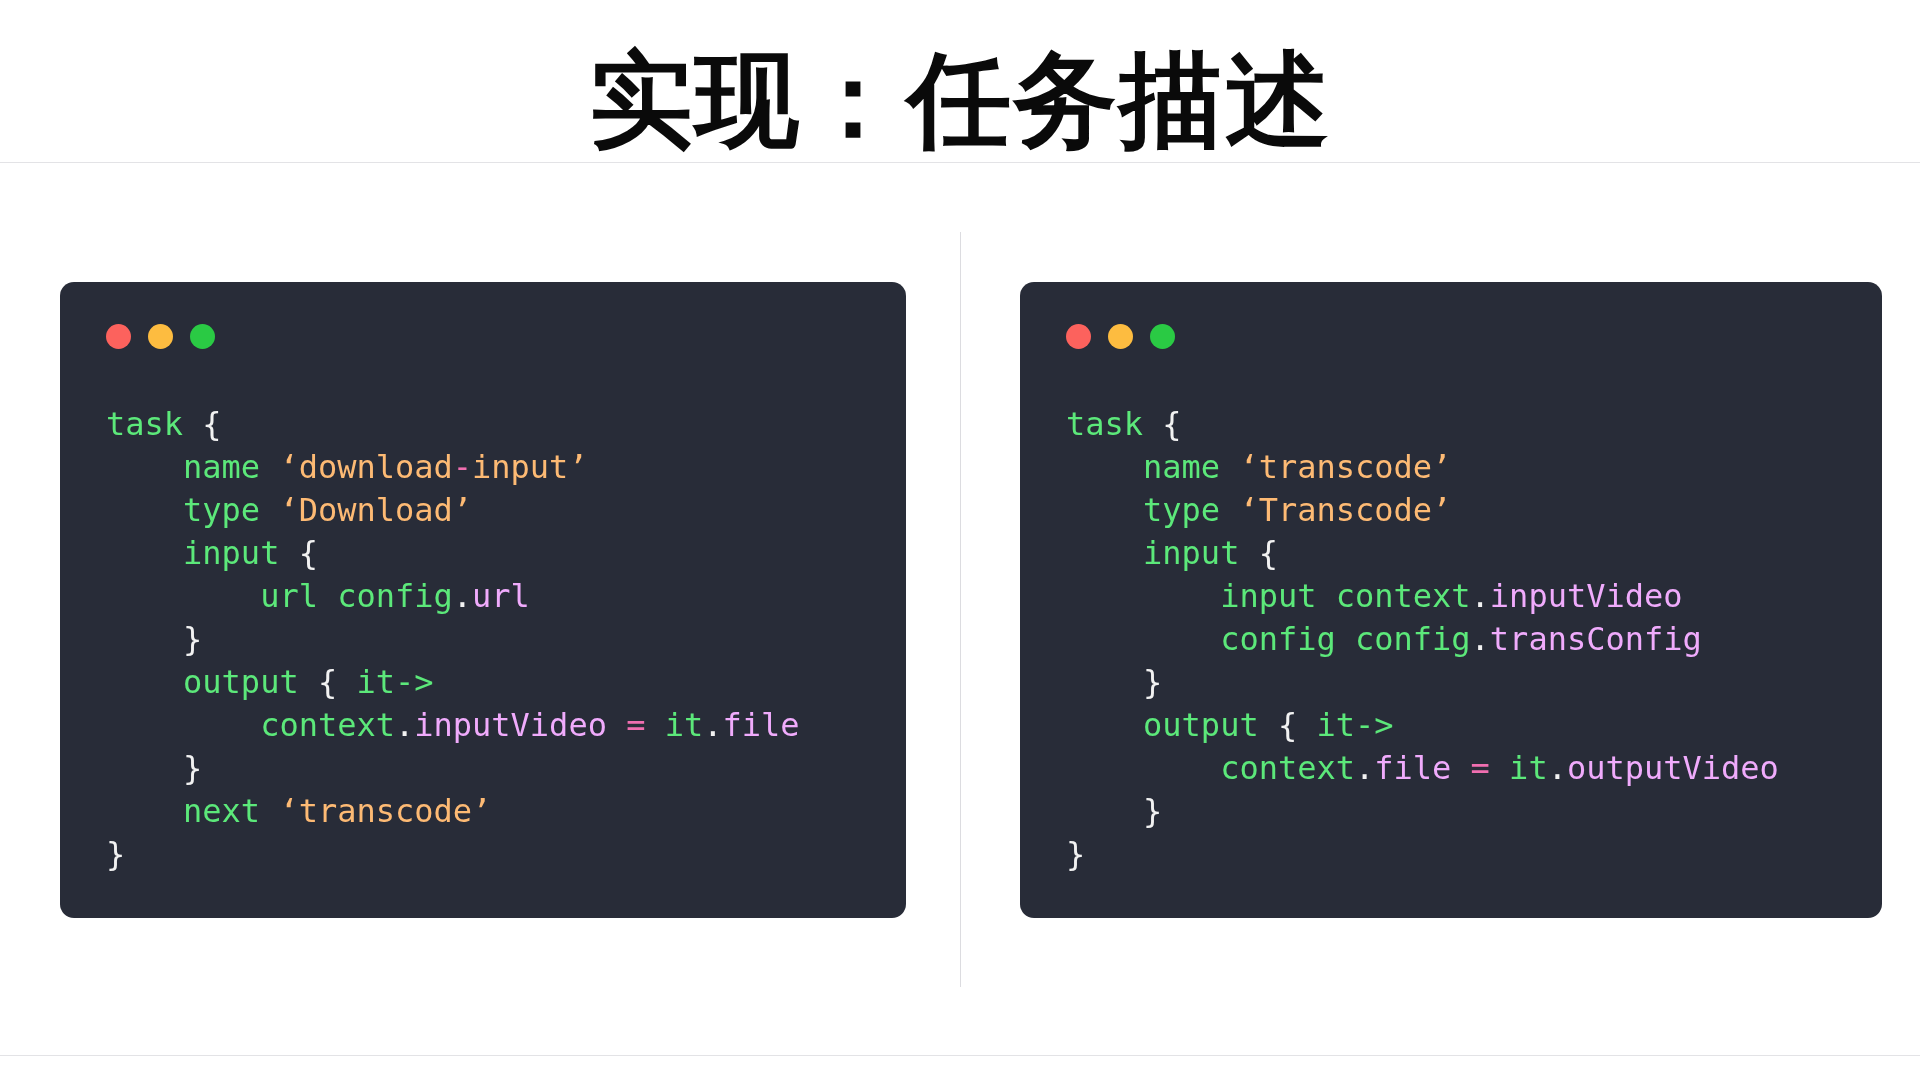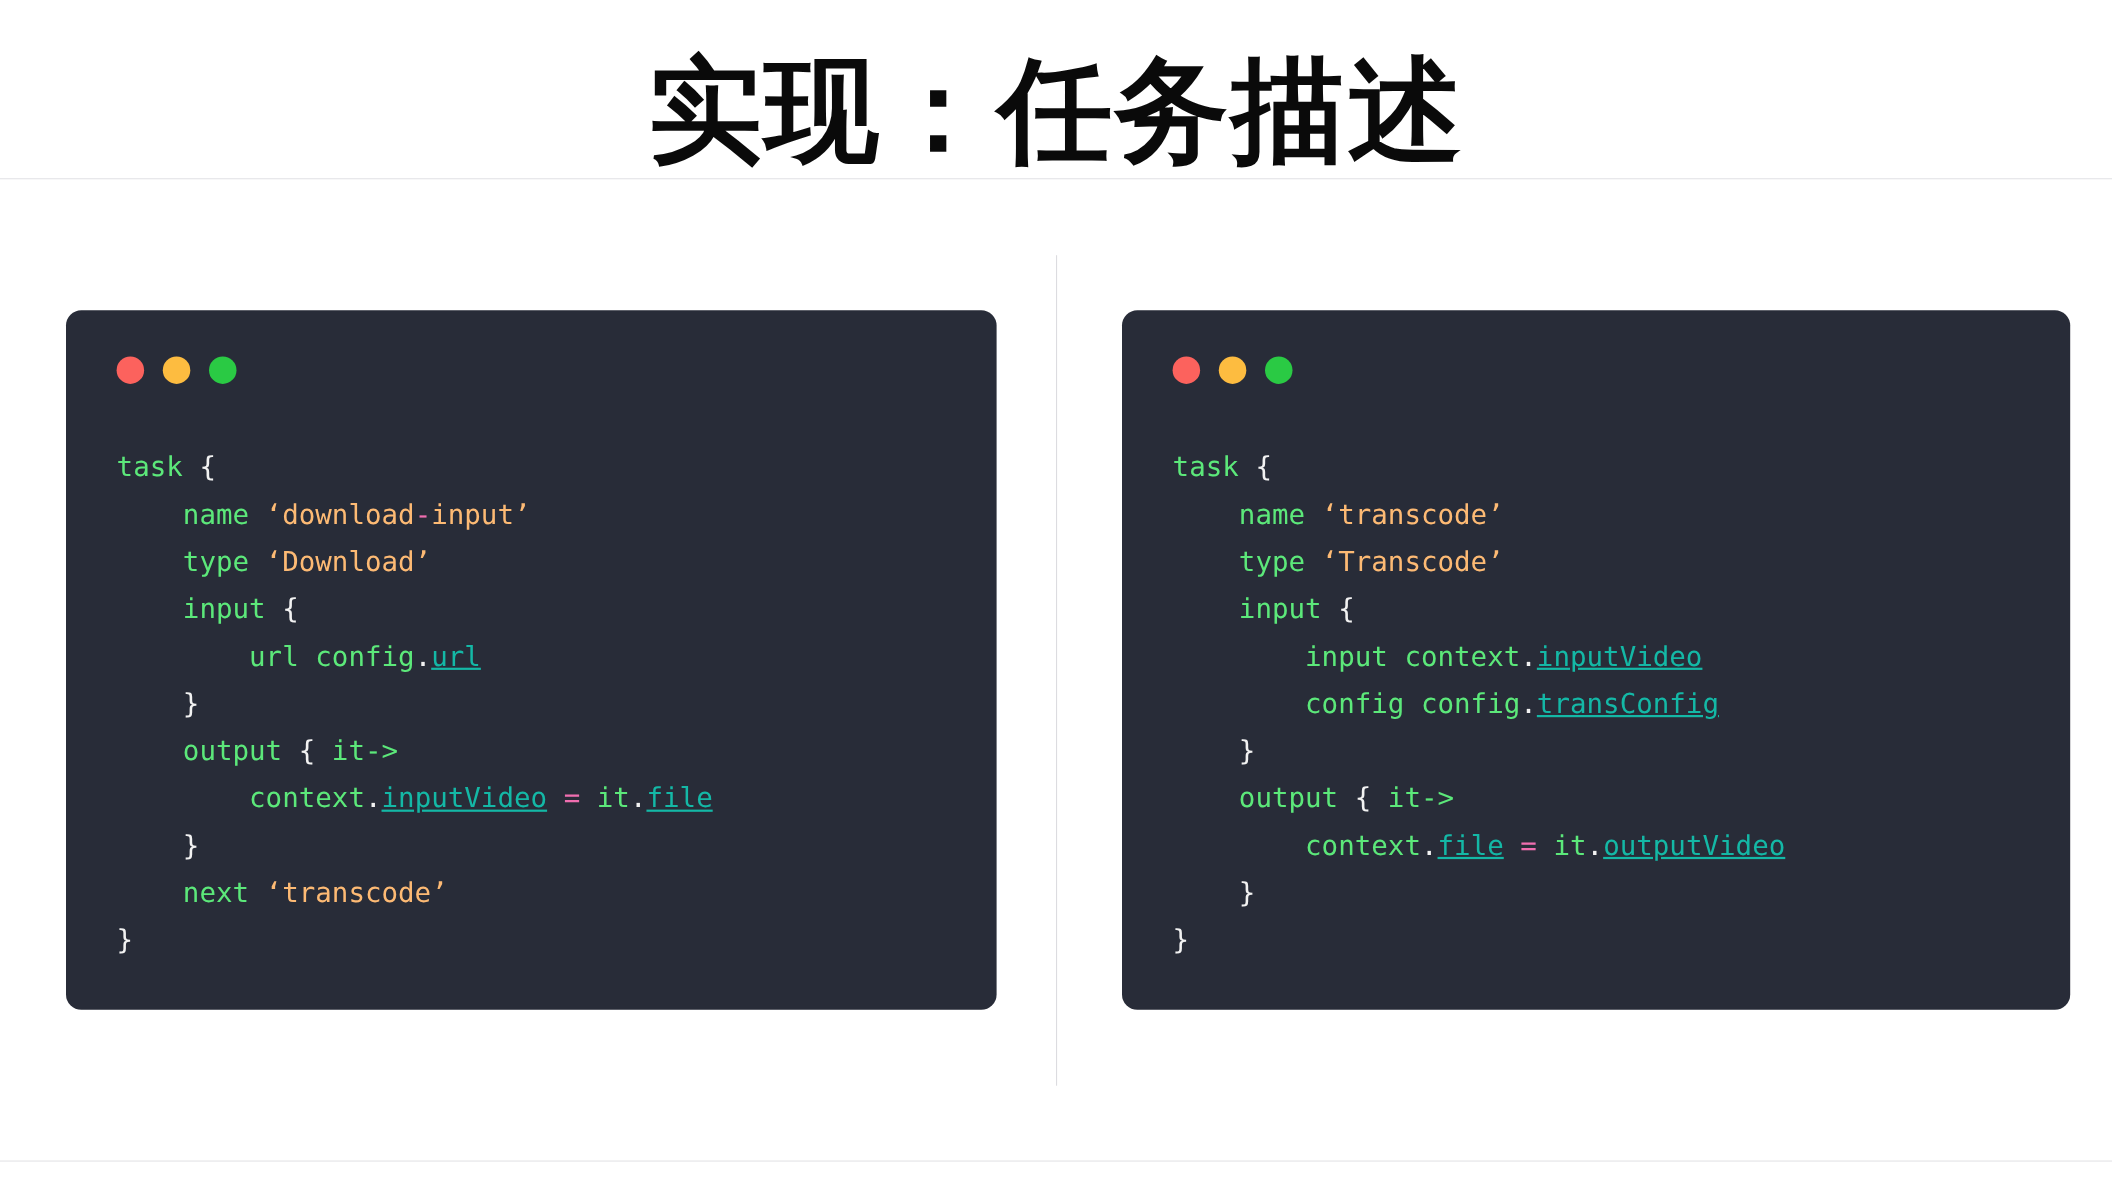--- a/index.html
+++ b/index.html
@@ -109,33 +109,33 @@
     border-radius: 50%;
     display: block;
   }
   .dot-red    { background: #fc625d; }
   .dot-yellow { background: #fdbc40; }
   .dot-green  { background: #2aca44; }
 
   .code-body {
     padding: 44px 46px 12px 46px;
     font-family: "DejaVu Sans Mono", "Liberation Mono", monospace;
-    font-size: 25px;
+    font-size: 32px;
     line-height: 43px;
     white-space: pre;
     color: #ffffff;
     letter-spacing: 0px;
   }
   .code-line { white-space: pre; min-height: 43px; }
 
   
   .tok-kw    { color: #5ce87a; }   
   .tok-str   { color: #fdba74; }   
   .tok-punct { color: #f2f2f2; }   
-  .tok-prop  { color: #14b8a6; text-decoration: underline; }   
+  .tok-prop  { color: #f0abfc; }   
   .tok-op    { color: #f06eb0; }   
 </style>
 </head>
 <body>
 
 <div class="slide">
 
   <div class="title-area">
     <h1 class="slide-title">实现：任务描述</h1>
   </div>

